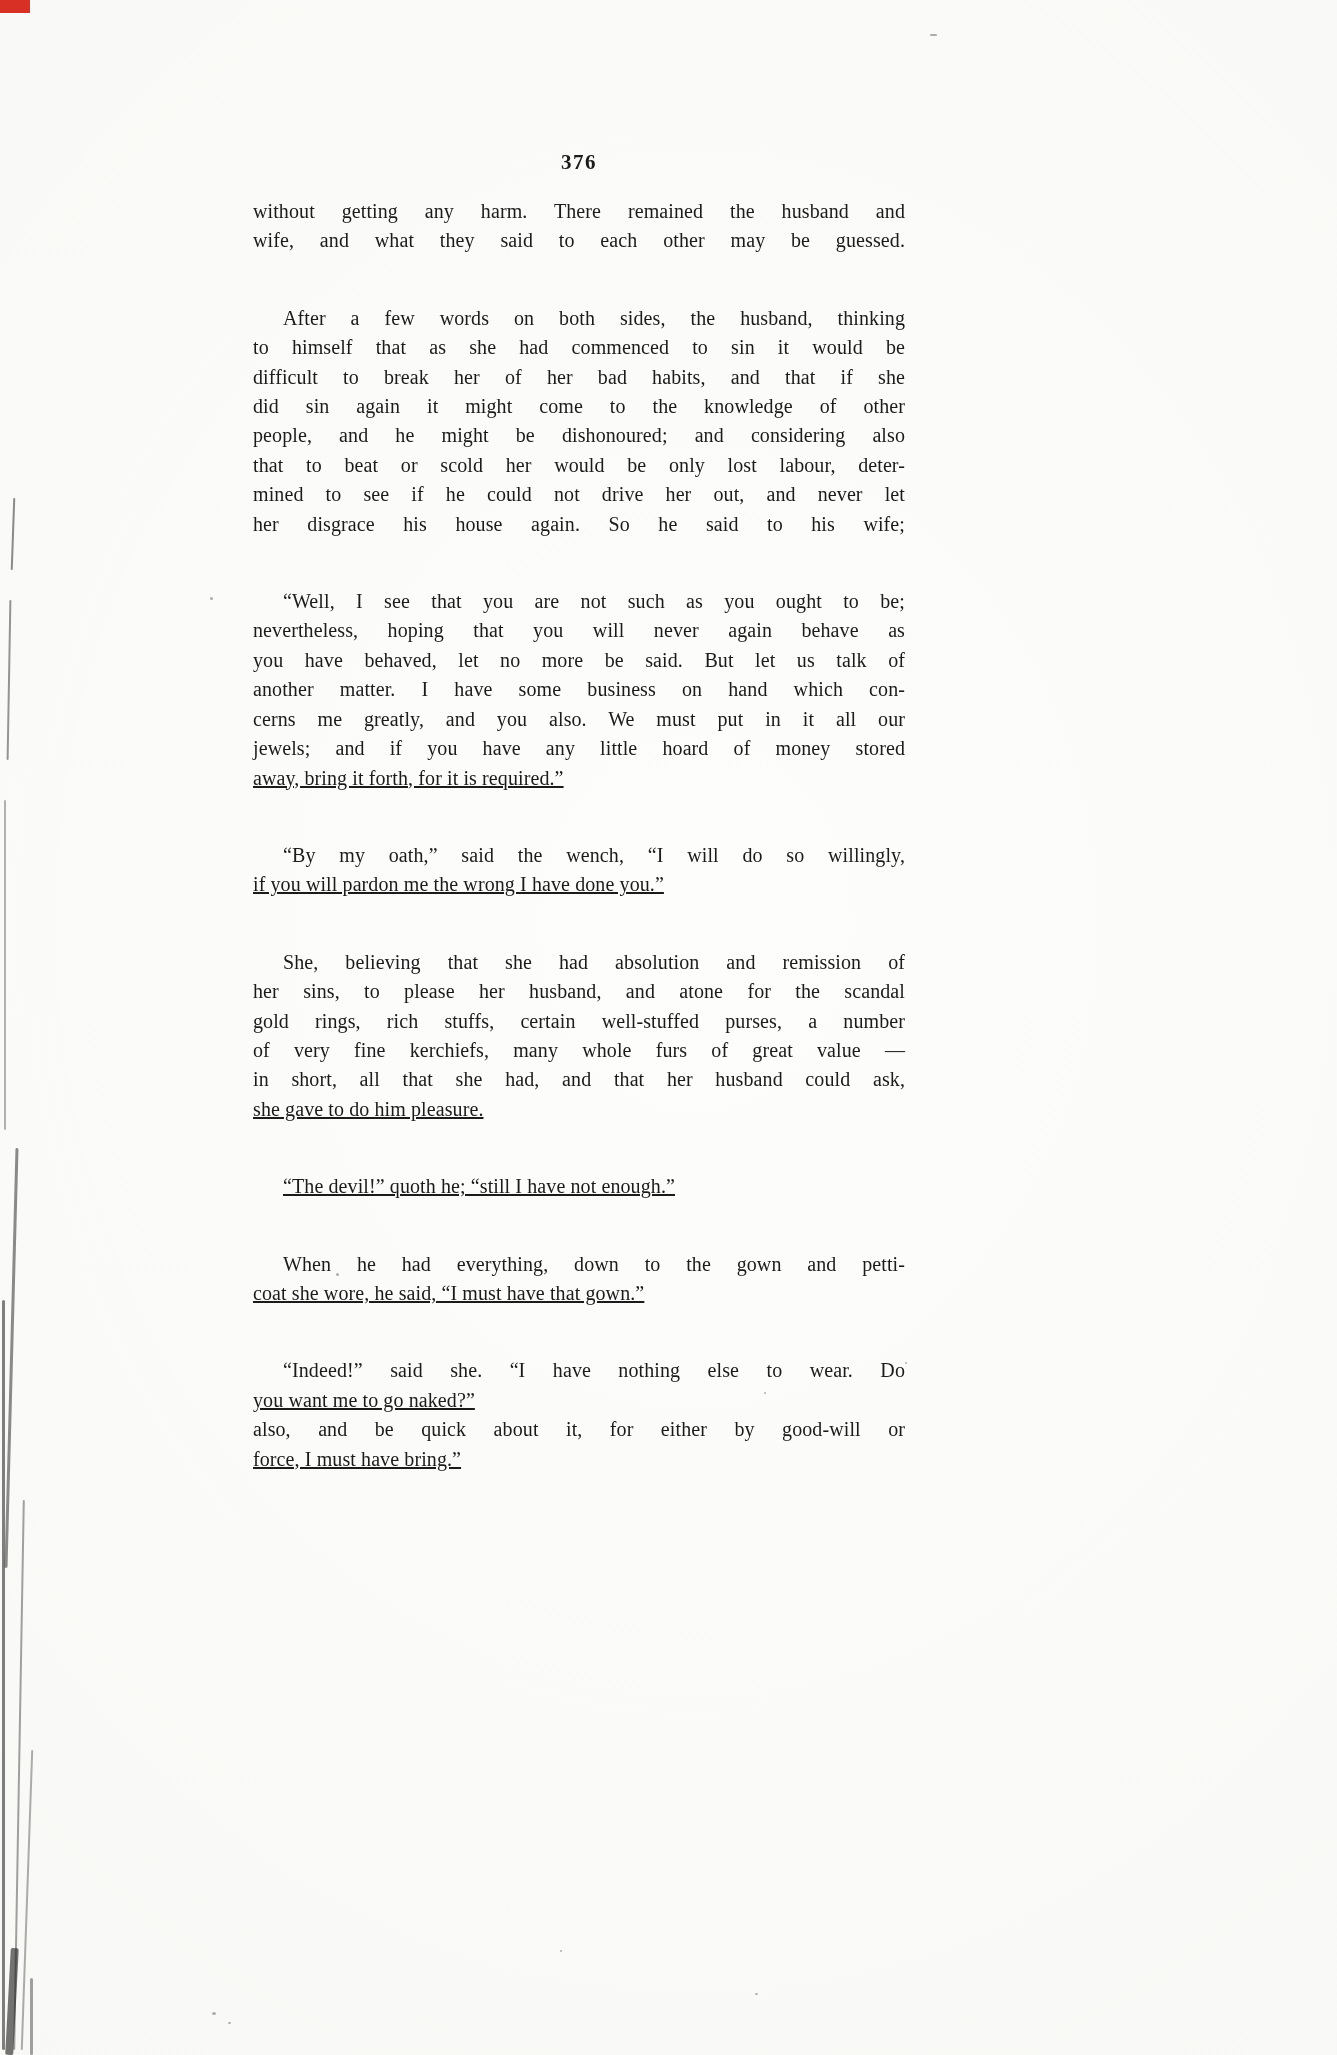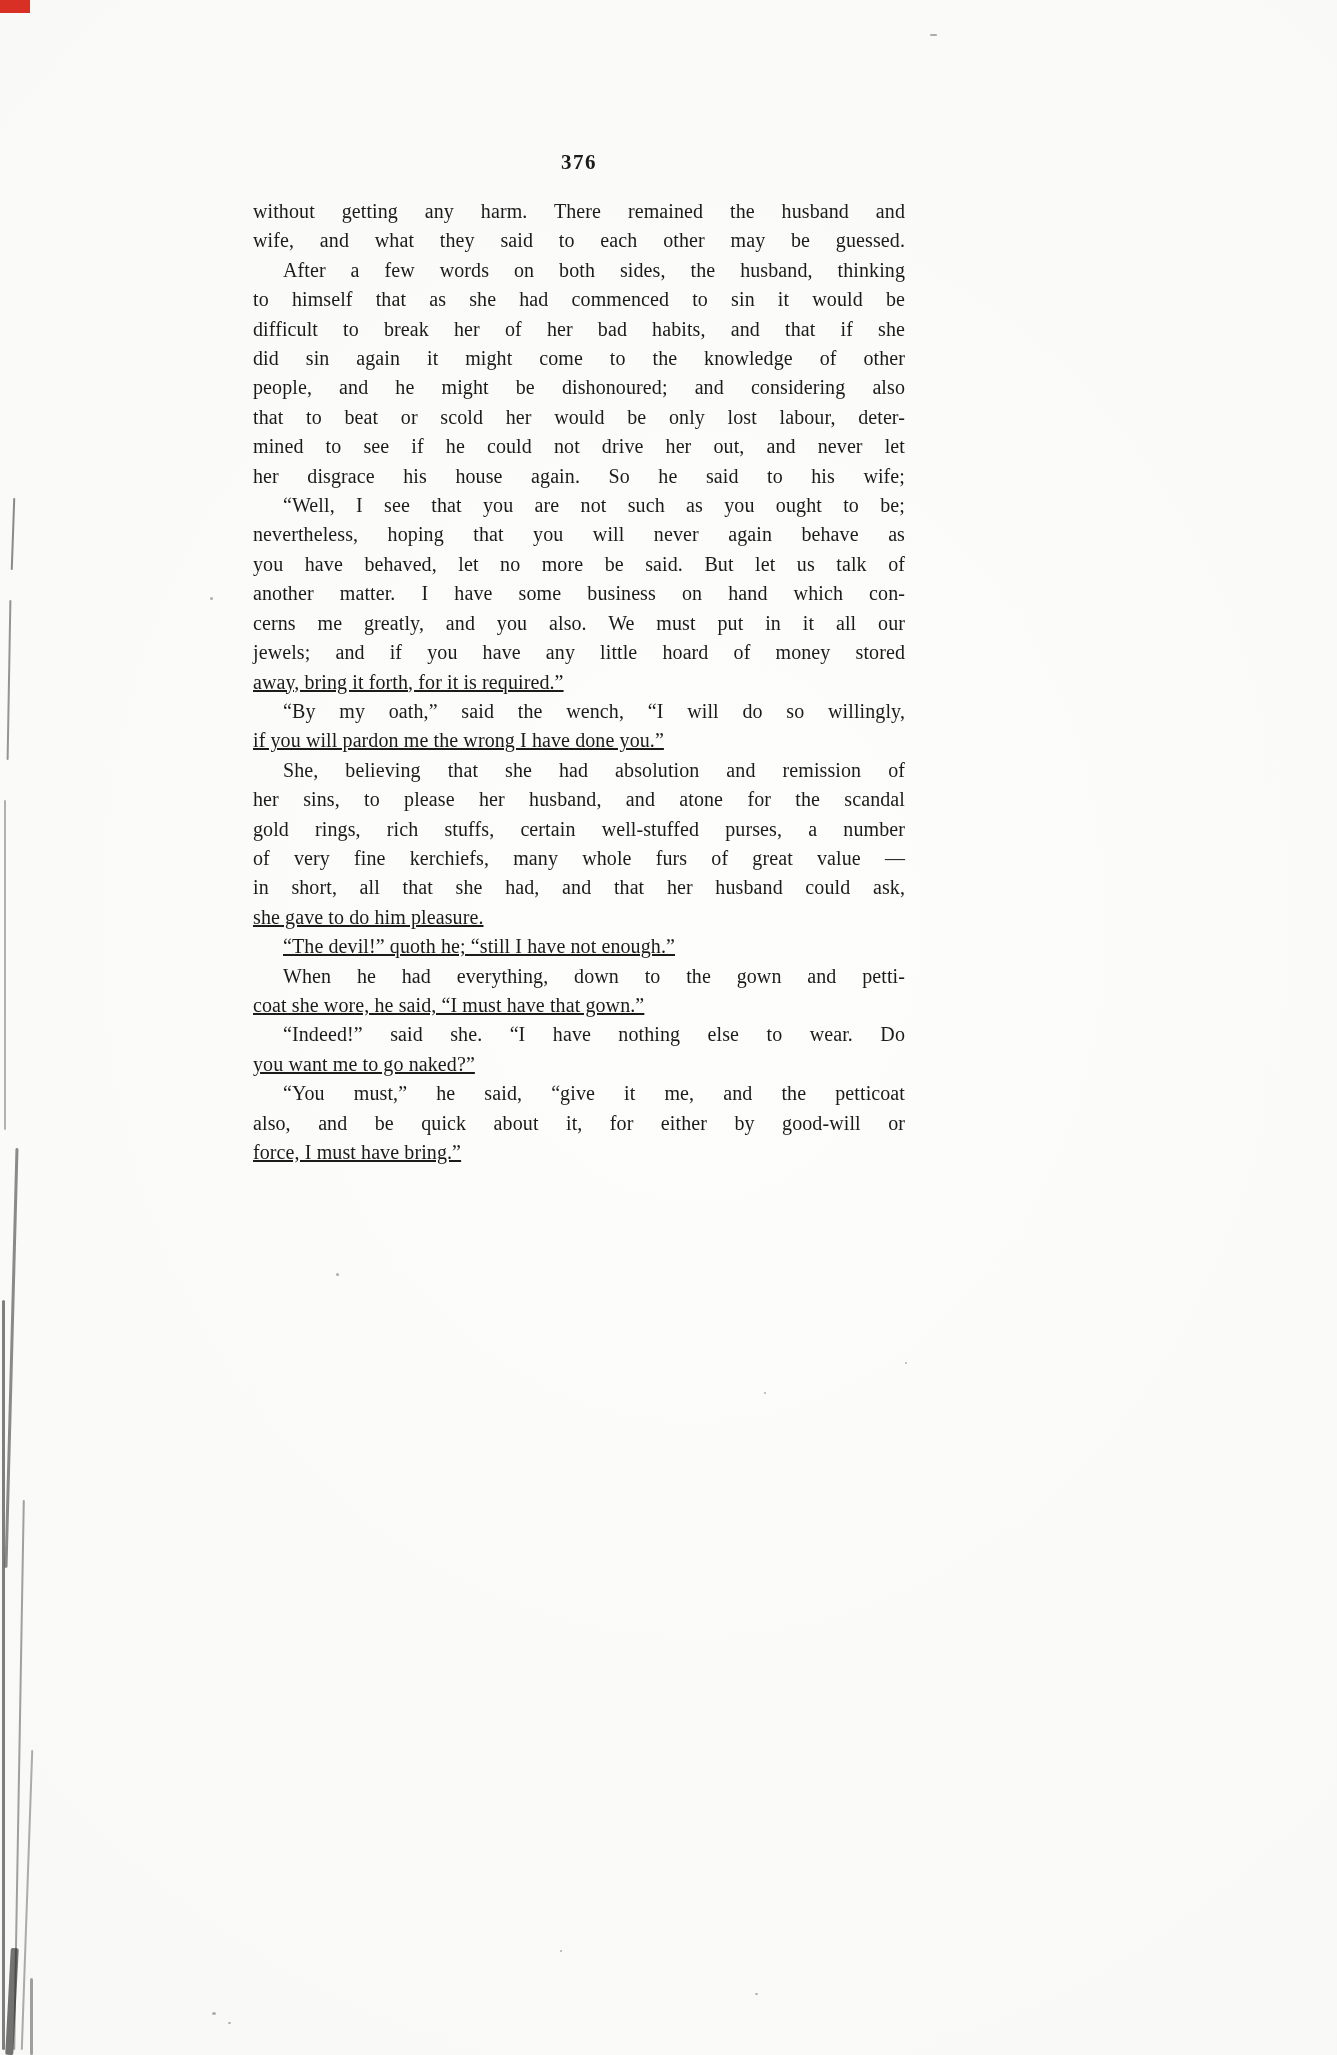--- a/index.html
+++ b/index.html
@@ -42,20 +42,21 @@
     text-align:justify;
     text-align-last:justify;
     white-space:nowrap;
   }
   .line.last{
     text-align-last:left;
     text-decoration:underline;
   }
   .line.indent{
     text-indent:30px;
+    margin-top:48px;
   }
   
   .artifact{position:absolute;pointer-events:none;}
   .red-corner{
     top:0;left:0;width:30px;height:13px;
     background:var(--red-mark);
   }
   .mark{background:rgba(25,25,25,1);border-radius:2px;}
   .m1{left:12px;top:498px;width:2px;height:72px;opacity:.5;transform:rotate(2deg);}
   .m2{left:8px;top:600px;width:2px;height:160px;opacity:.45;transform:rotate(1deg);}
@@ -130,18 +131,17 @@
       <div class="line">her sins, to please her husband, and atone for the scandal</div>
       <div class="line">gold rings, rich stuffs, certain well-stuffed purses, a number</div>
       <div class="line">of very fine kerchiefs, many whole furs of great value —</div>
       <div class="line">in short, all that she had, and that her husband could ask,</div>
       <div class="line last">she gave to do him pleasure.</div>
       <div class="line last indent">“The devil!” quoth he; “still I have not enough.”</div>
       <div class="line indent">When he had everything, down to the gown and petti-</div>
       <div class="line last">coat she wore, he said, “I must have that gown.”</div>
       <div class="line indent">“Indeed!” said she.  “I have nothing else to wear.  Do</div>
       <div class="line last">you want me to go naked?”</div>
-      <div class="line indent">“You must,” he said, “give it me, and the petticoat</div>
       <div class="line">also, and be quick about it, for either by good-will or</div>
       <div class="line last">force, I must have bring.”</div>
     </div>
 
 </div>
 
 </body></html>

